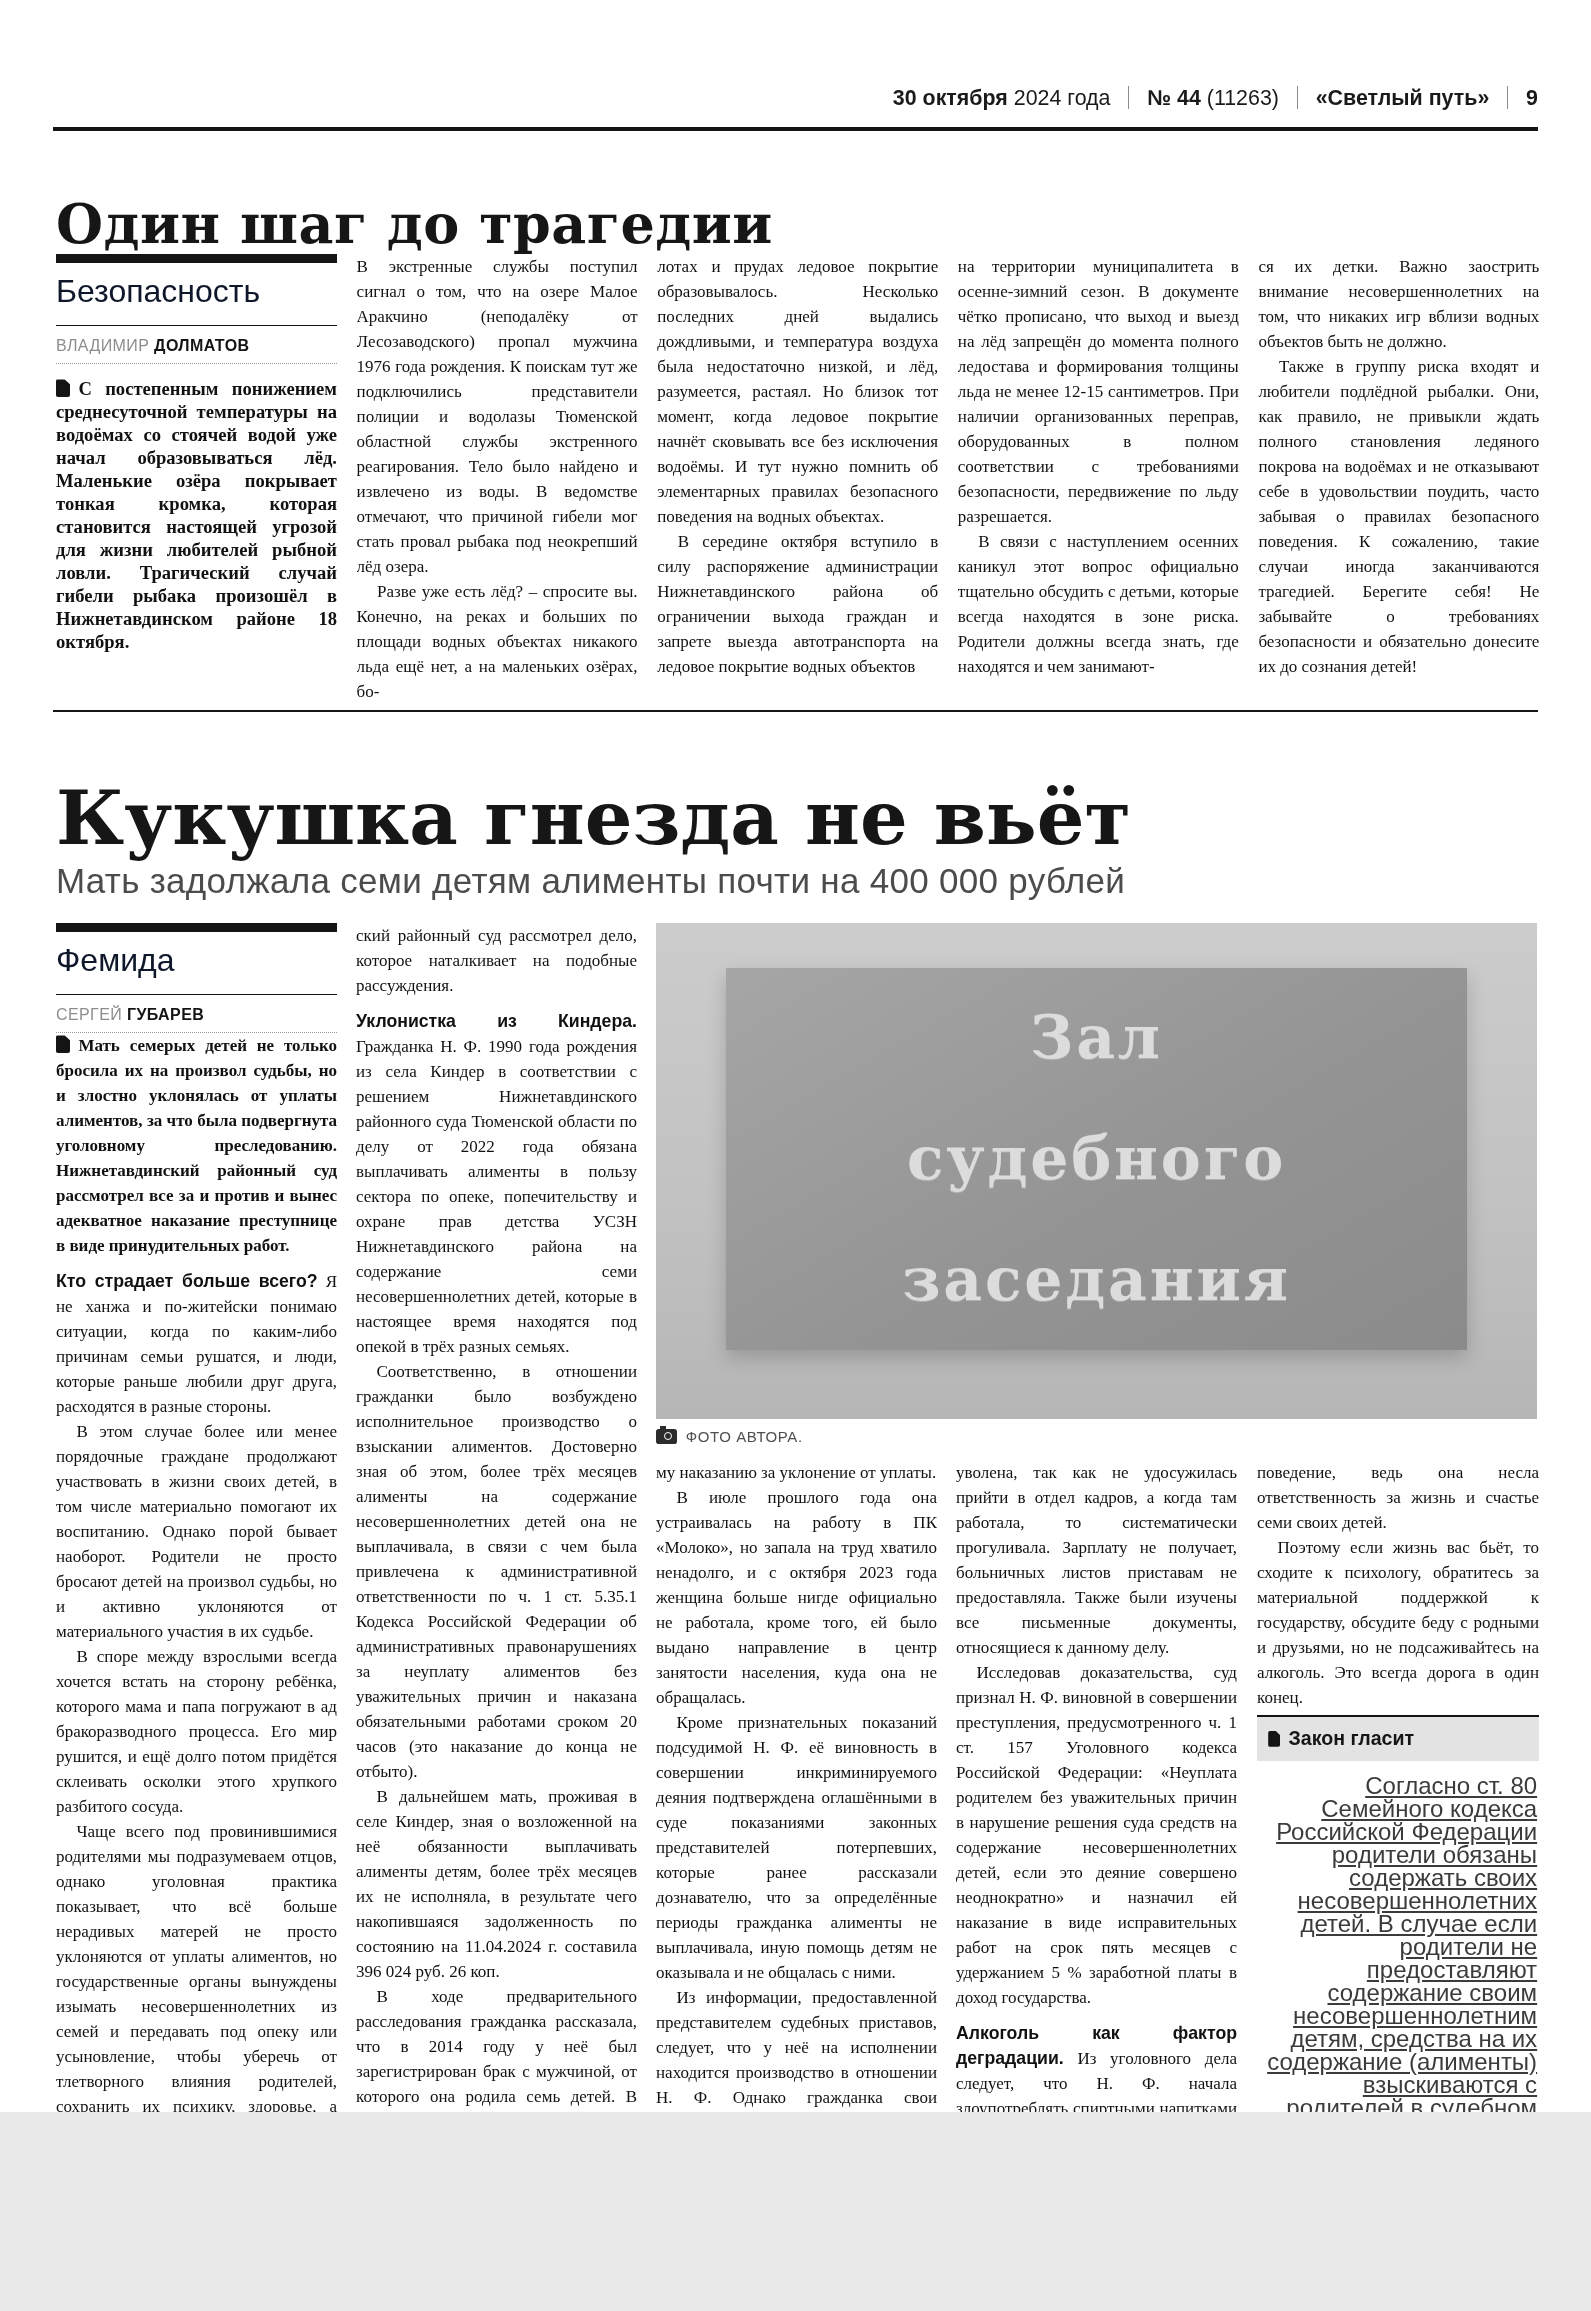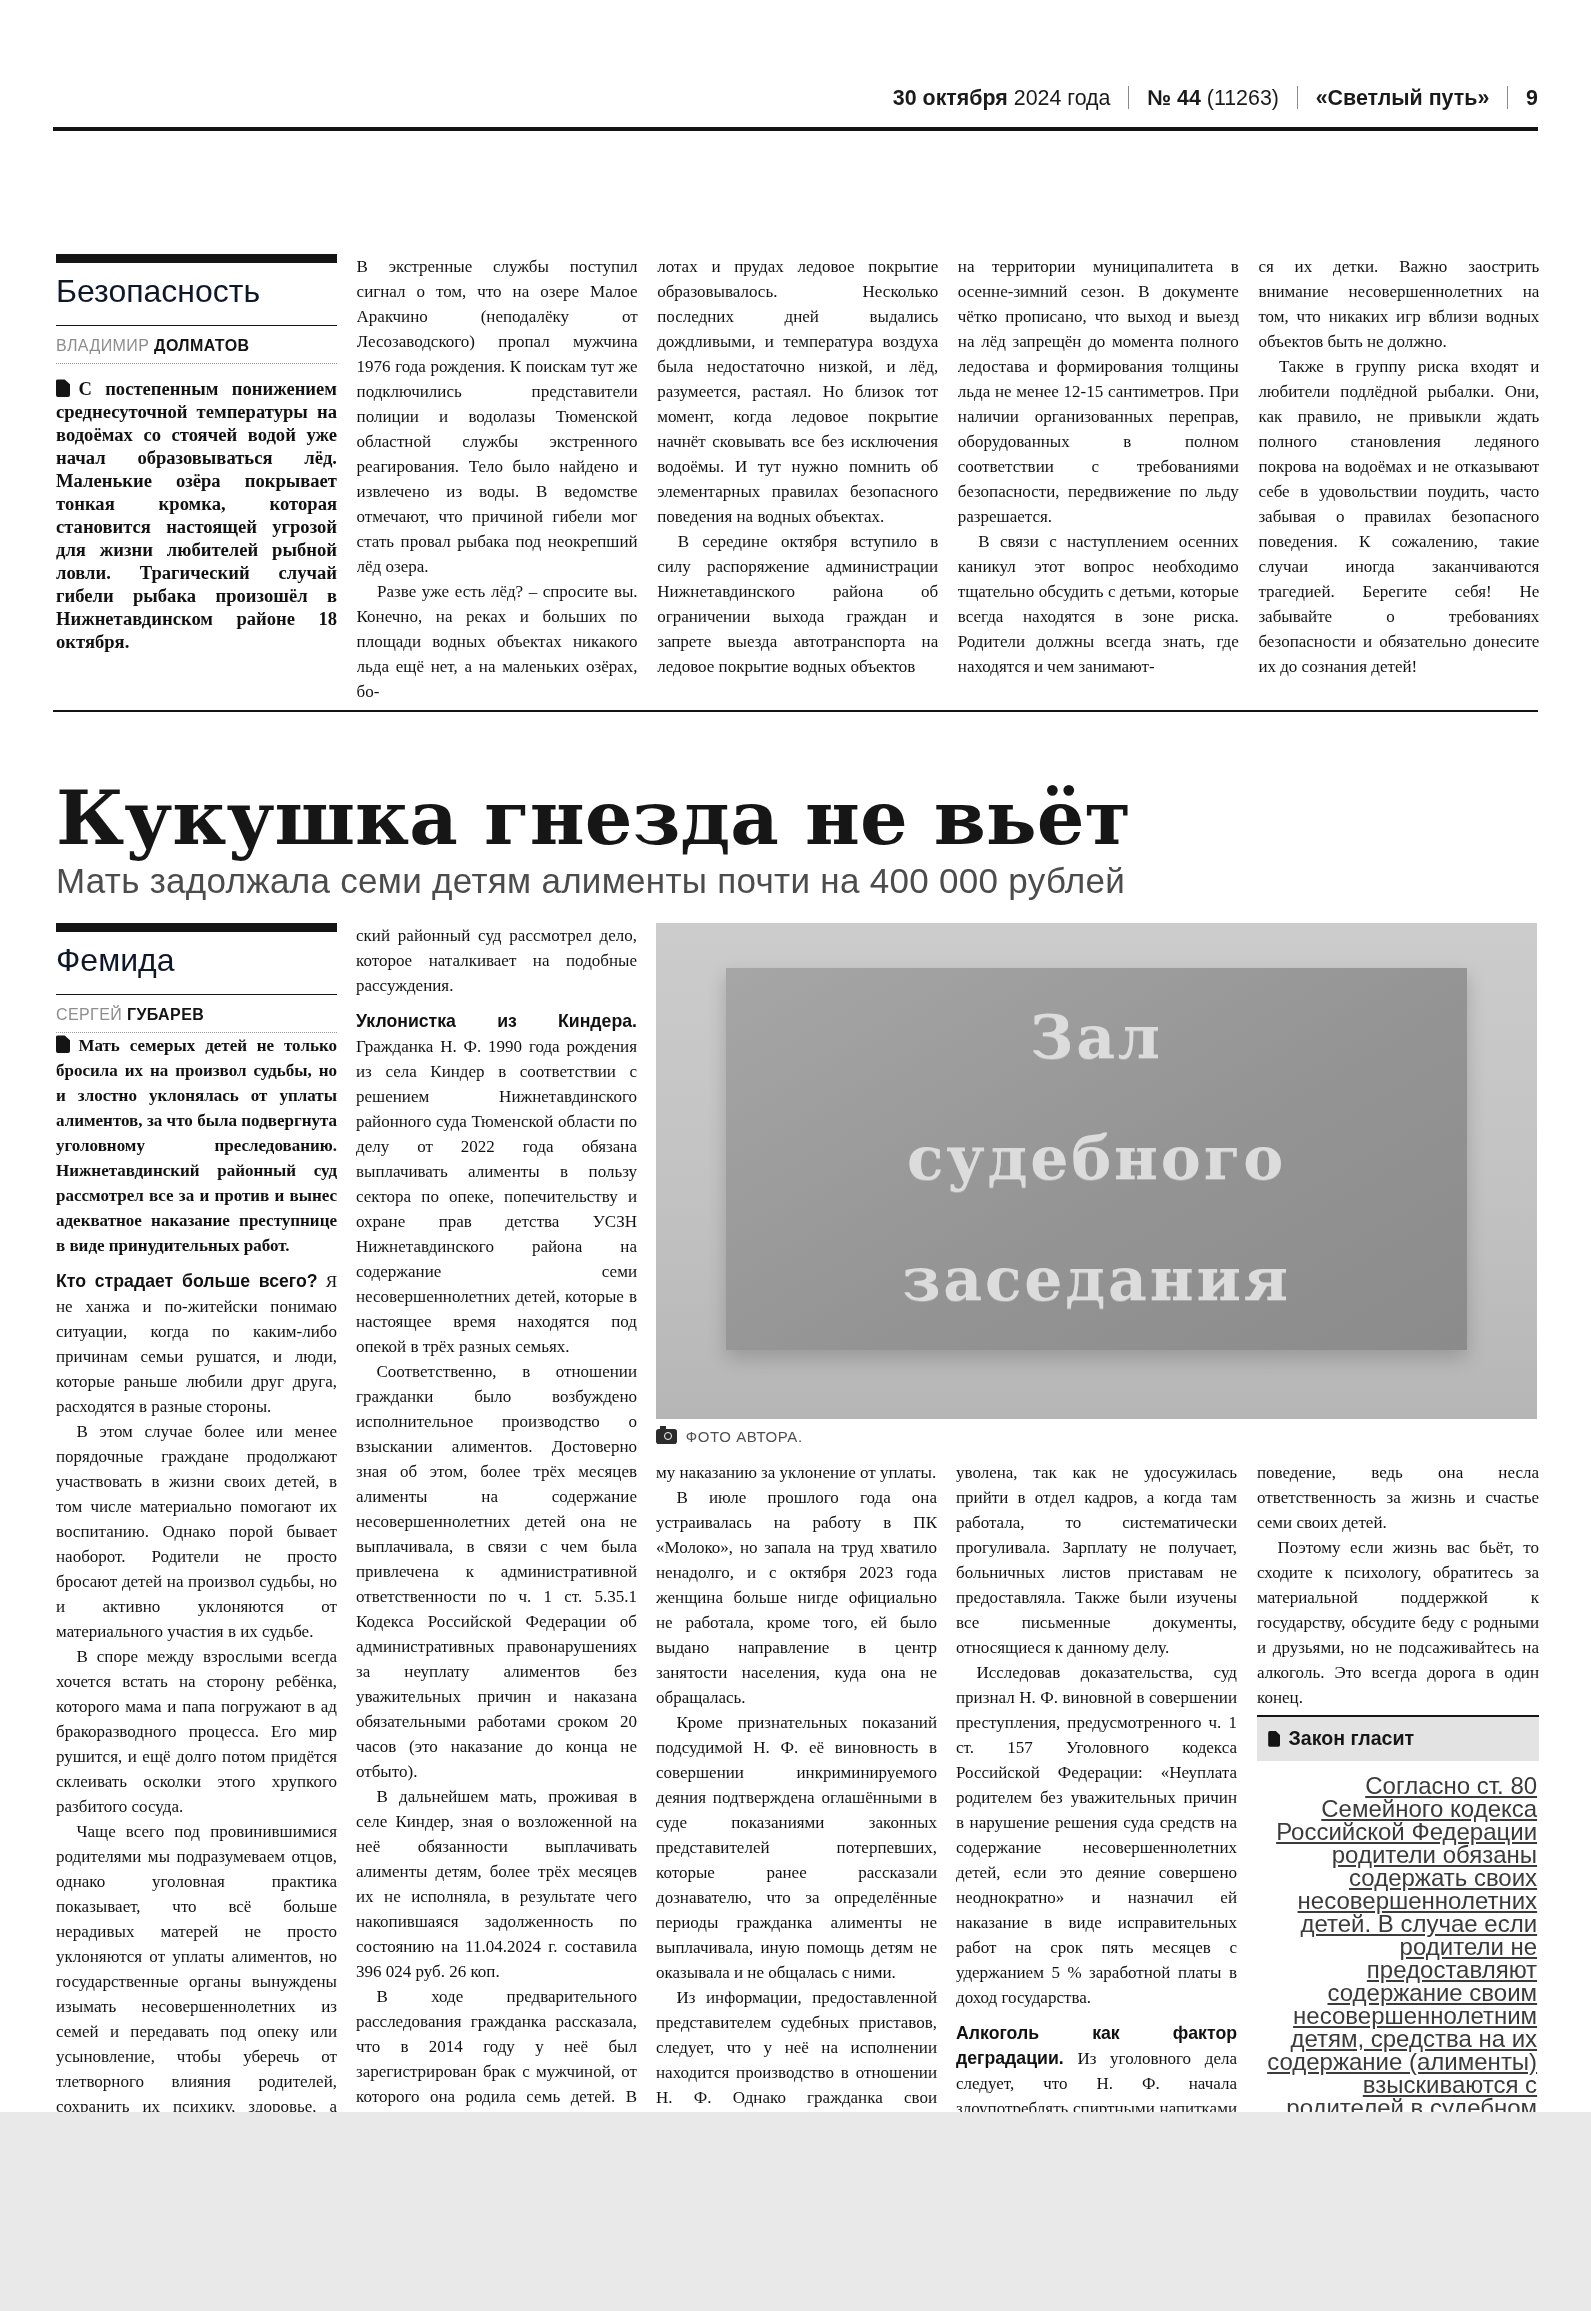--- a/index.html
+++ b/index.html
@@ -79,20 +79,21 @@
     <span class="vsep"></span>
     <span class="b">№ 44</span>
     <span>(11263)</span>
     <span class="vsep"></span>
     <span class="b">«Светлый путь»</span>
     <span class="vsep"></span>
     <span class="b">9</span>
   </header>
   <div class="toprule"></div>
 
+  <h1 class="headline1">Один шаг до трагедии</h1>
 
   <div class="a1cols">
 
     <div class="col">
       <div class="kbar"></div>
       <div class="rubric">Безопасность</div>
       <div class="krule"></div>
       <div class="byline">
         <span class="fn">Владимир</span>
         <span class="ln">Долматов</span>
@@ -105,21 +106,21 @@
       <p class="ind">Разве уже есть лёд? – спросите вы. Конечно, на реках и больших по площади водных объектах никакого льда ещё нет, а на маленьких озёрах, бо-</p>
     </div>
 
     <div class="col bt">
       <p>лотах и прудах ледовое покрытие образовывалось. Несколько последних дней выдались дождливыми, и температура воздуха была недостаточно низкой, и лёд, разумеется, растаял. Но близок тот момент, когда ледовое покрытие начнёт сковывать все без исключения водоёмы. И тут нужно помнить об элементарных правилах безопасного поведения на водных объектах.</p>
       <p class="ind">В середине октября вступило в силу распоряжение администрации Нижнетавдинского района об ограничении выхода граждан и запрете выезда автотранспорта на ледовое покрытие водных объектов</p>
     </div>
 
     <div class="col bt">
       <p>на территории муниципалитета в осенне-зимний сезон. В документе чётко прописано, что выход и выезд на лёд запрещён до момента полного ледостава и формирования толщины льда не менее 12-15 сантиметров. При наличии организованных переправ, оборудованных в полном соответствии с требованиями безопасности, передвижение по льду разрешается.</p>
-      <p class="ind">В связи с наступлением осенних каникул этот вопрос необходимо тщательно обсудить с детьми, которые всегда находятся в зоне риска. Родители должны всегда знать, где находятся и чем занимают-</p>
+      <p class="ind">В связи с наступлением осенних каникул этот вопрос официально тщательно обсудить с детьми, которые всегда находятся в зоне риска. Родители должны всегда знать, где находятся и чем занимают-</p>
     </div>
 
     <div class="col bt">
       <p>ся их детки. Важно заострить внимание несовершеннолетних на том, что никаких игр вблизи водных объектов быть не должно.</p>
       <p class="ind">Также в группу риска входят и любители подлёдной рыбалки. Они, как правило, не привыкли ждать полного становления ледяного покрова на водоёмах и не отказывают себе в удовольствии поудить, часто забывая о правилах безопасного поведения. К сожалению, такие случаи иногда заканчиваются трагедией. Берегите себя! Не забывайте о требованиях безопасности и обязательно донесите их до сознания детей!</p>
     </div>
   </div>
 
   <div class="midrule"></div>
 

